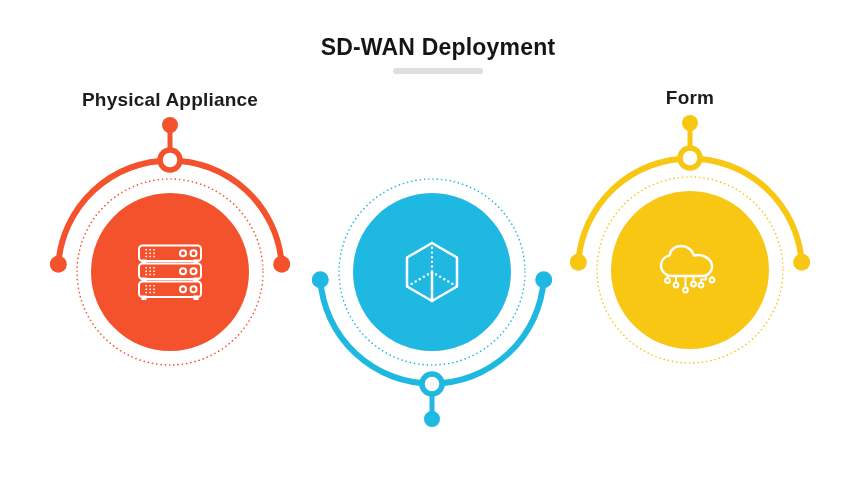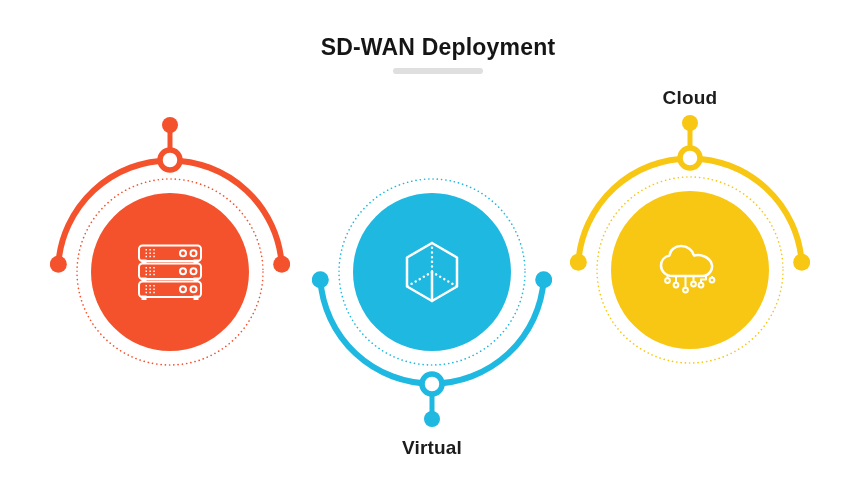--- a/index.html
+++ b/index.html
@@ -45,22 +45,22 @@
 </head>
 <body>
 
 <div class="canvas">
 
   <div class="title-block">
     <div class="title-line">SD-WAN Deployment</div>
     <div class="title-underline"></div>
   </div>
 
-  <div class="badge-label label-virtual">Virtual</div>
-  <div class="badge-label label-cloud">Cloud</div>
+  <div class="badge-label label-physical">Physical Appliance</div>
+  <div class="badge-label label-cloud">Form</div>
 
   <svg class="badge-svg svg-physical badge-physical" viewBox="0 0 240 320">
     <g>
       <line class="stem" x1="120" y1="13" x2="120" y2="48"></line>
       <circle class="dot" cx="120" cy="13" r="8"></circle>
       <path class="arc" d="M 8.3 152.2 A 112 112 0 0 1 231.7 152.2"></path>
       <circle class="dot" cx="8.3" cy="152.2" r="8.5"></circle>
       <circle class="dot" cx="231.7" cy="152.2" r="8.5"></circle>
       <circle class="ring" cx="120" cy="48" r="10"></circle>
     </g>

